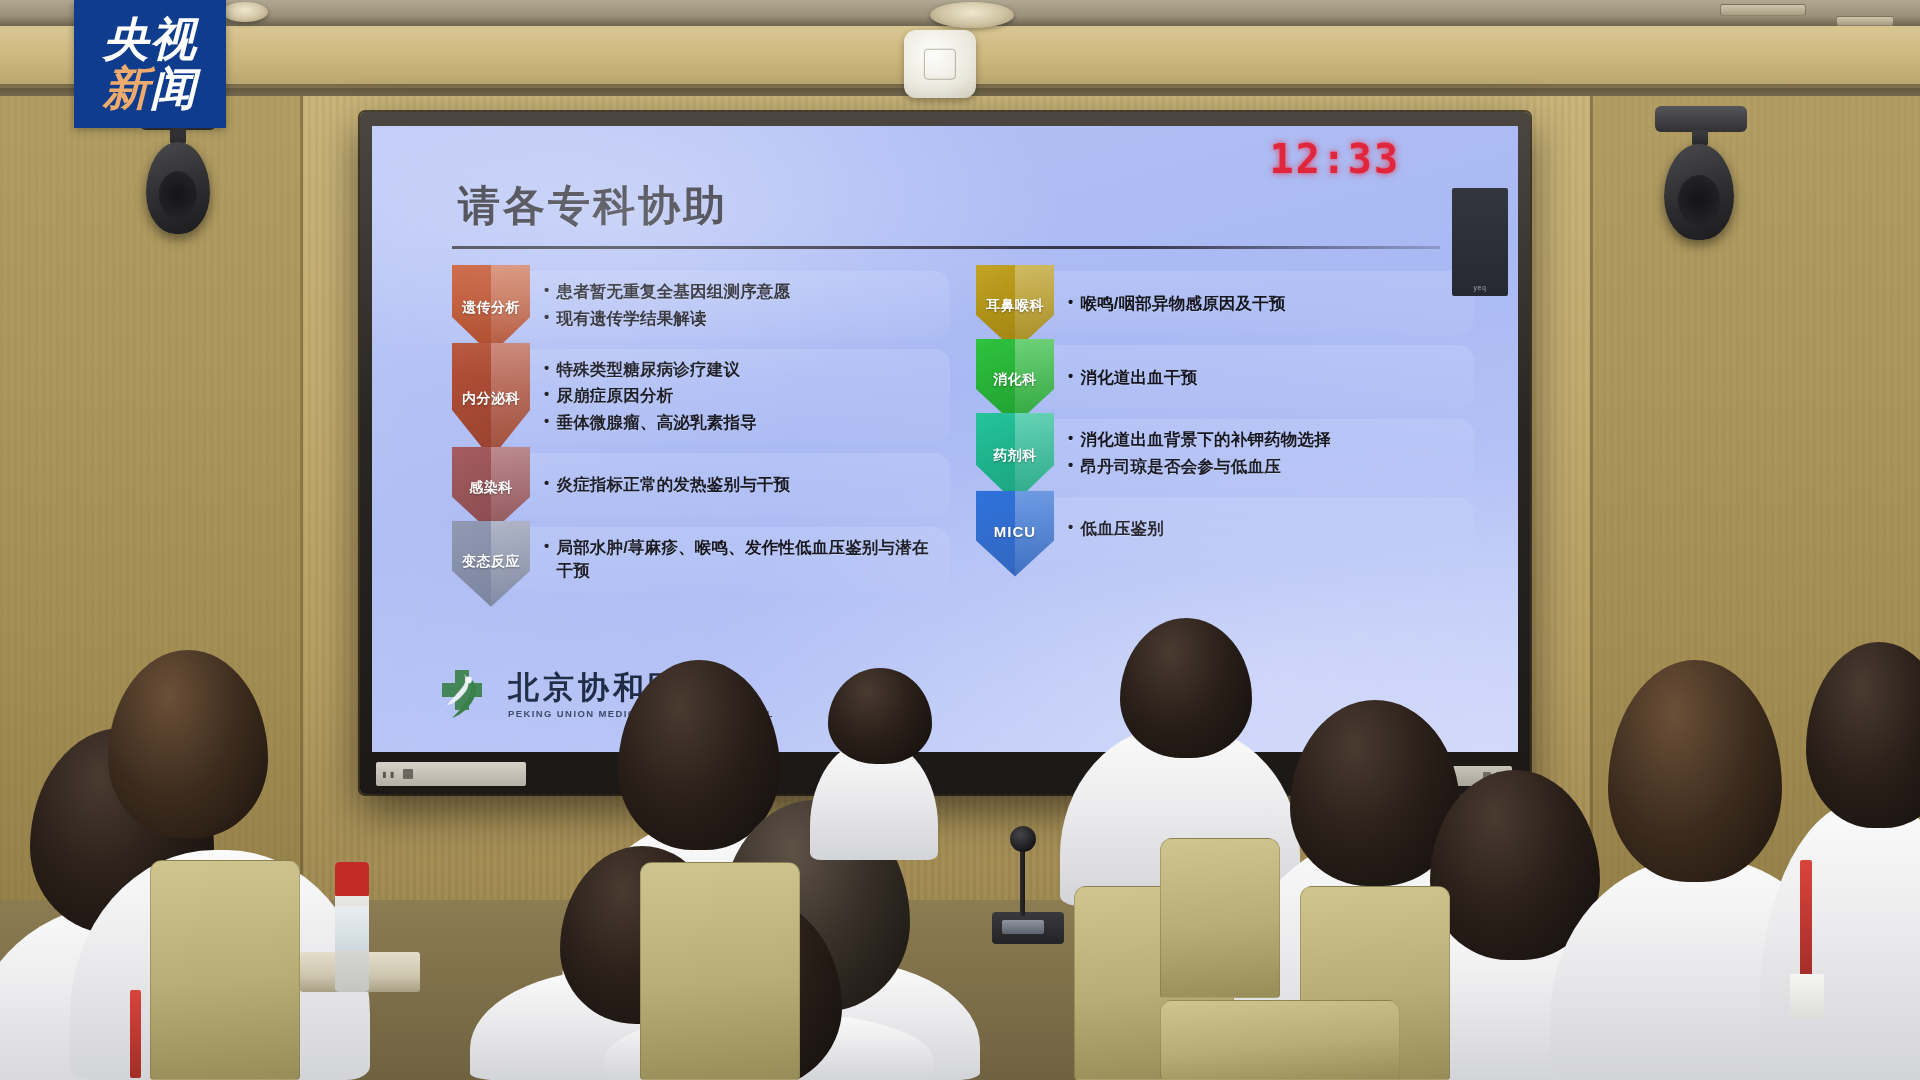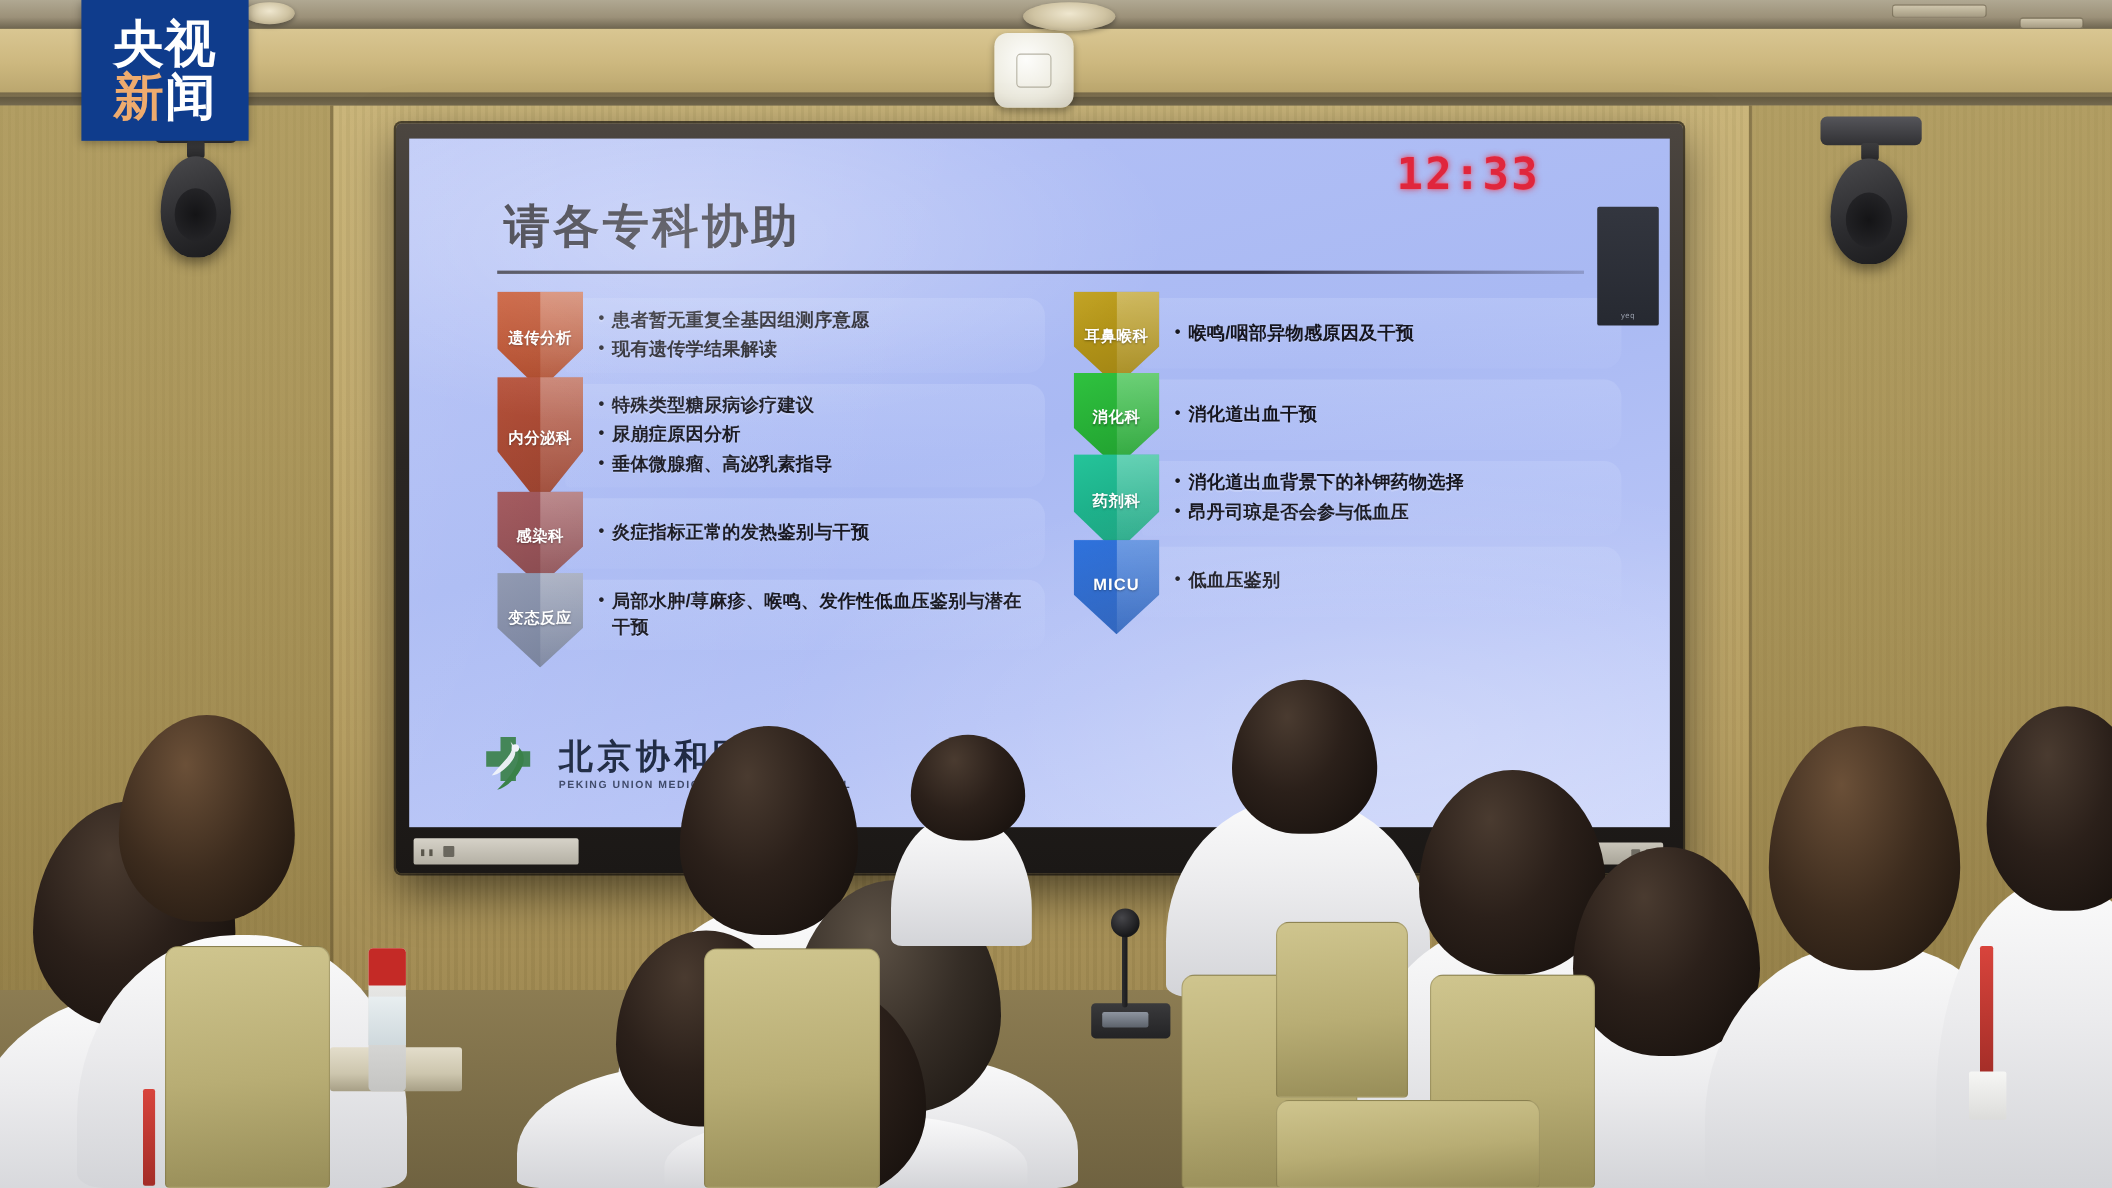--- a/index.html
+++ b/index.html
@@ -310,20 +310,21 @@
     left: 74px; top: 0;
     width: 152px; height: 128px;
     background: #0f3c8c;
     z-index: 200;
     display: flex;
     flex-direction: column;
     align-items: center;
     justify-content: center;
     gap: 2px;
     box-shadow: 0 2px 8px rgba(0,0,0,.3);
+    font-style: italic;
   }
   #cctv-logo .line {
     font-family: "DejaVu Sans", sans-serif;
     font-size: 46px;
     font-weight: 700;
     line-height: 1.02;
     letter-spacing: 1px;
   }
   #cctv-logo .l1 { color: #ffffff; }
   #cctv-logo .l2 { display: flex; }

